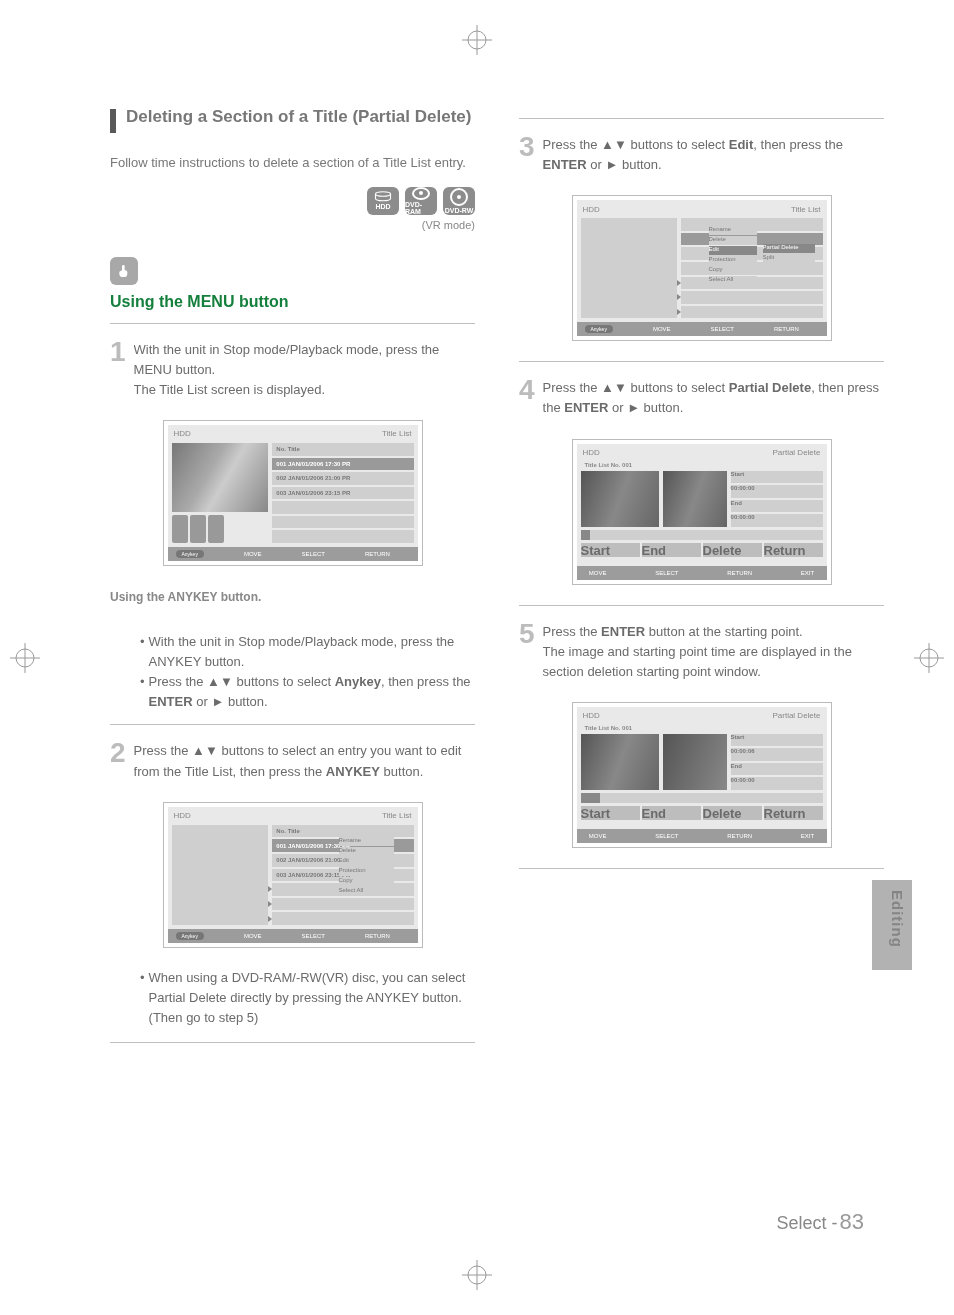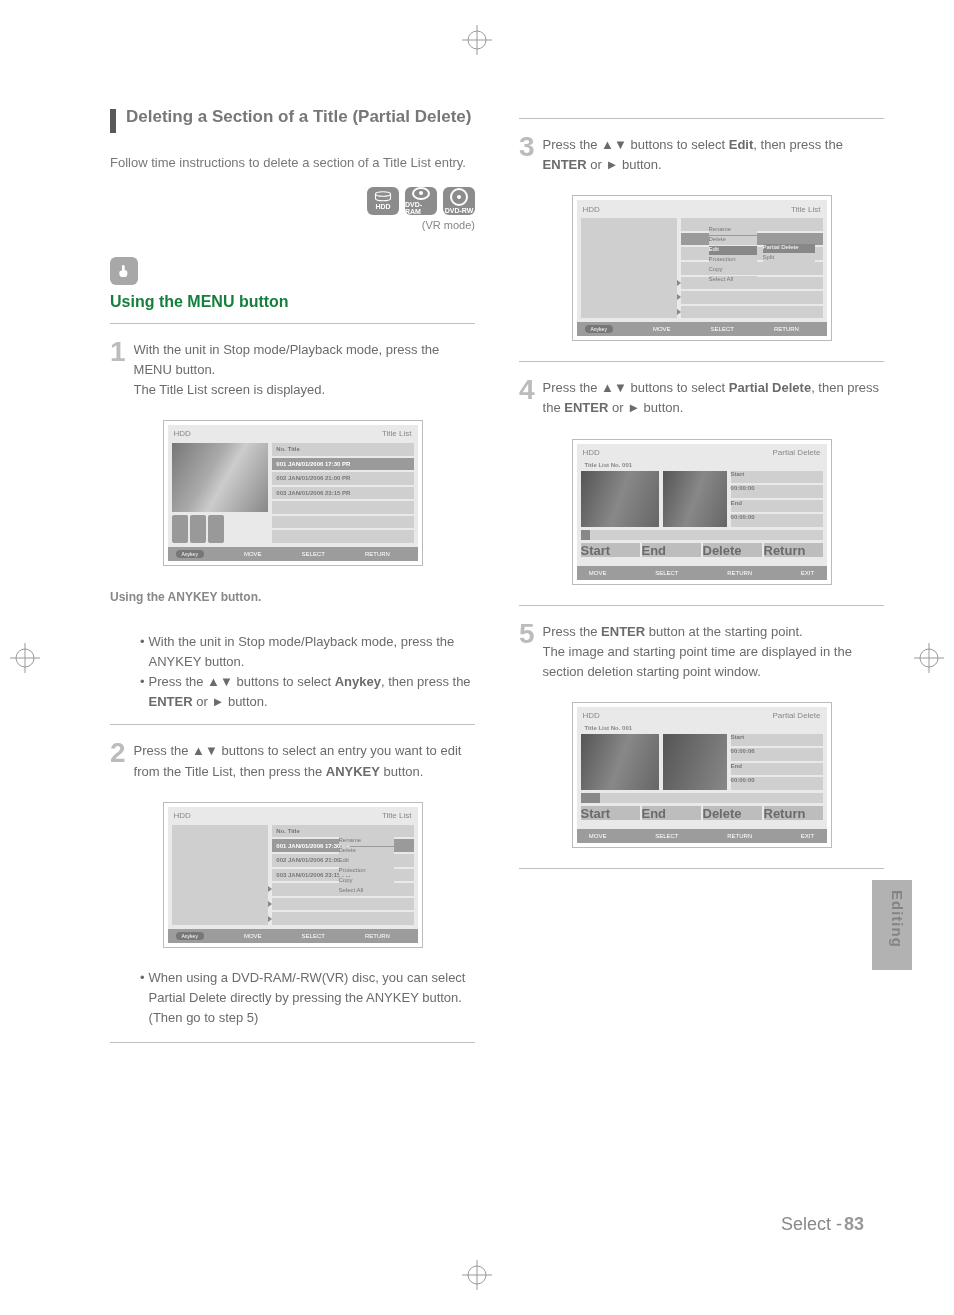--- a/index.html
+++ b/index.html
@@ -284,22 +284,22 @@
     letter-spacing: 1px;
   }
   .page-num {
     position: absolute;
     bottom: 80px;
     right: 90px;
     font-size: 18px;
     color: #888;
   }
   .page-num .big {
-    font-size: 18px;
-    font-weight: bold;
+    font-size: 22px;
+    font-weight: normal;
     color: #999;
     margin-left: 2px;
     text-align: right;
   }
   
   .scr-body.edit {
     height: 100px;
     flex-direction: column;
     gap: 3px;
   }

